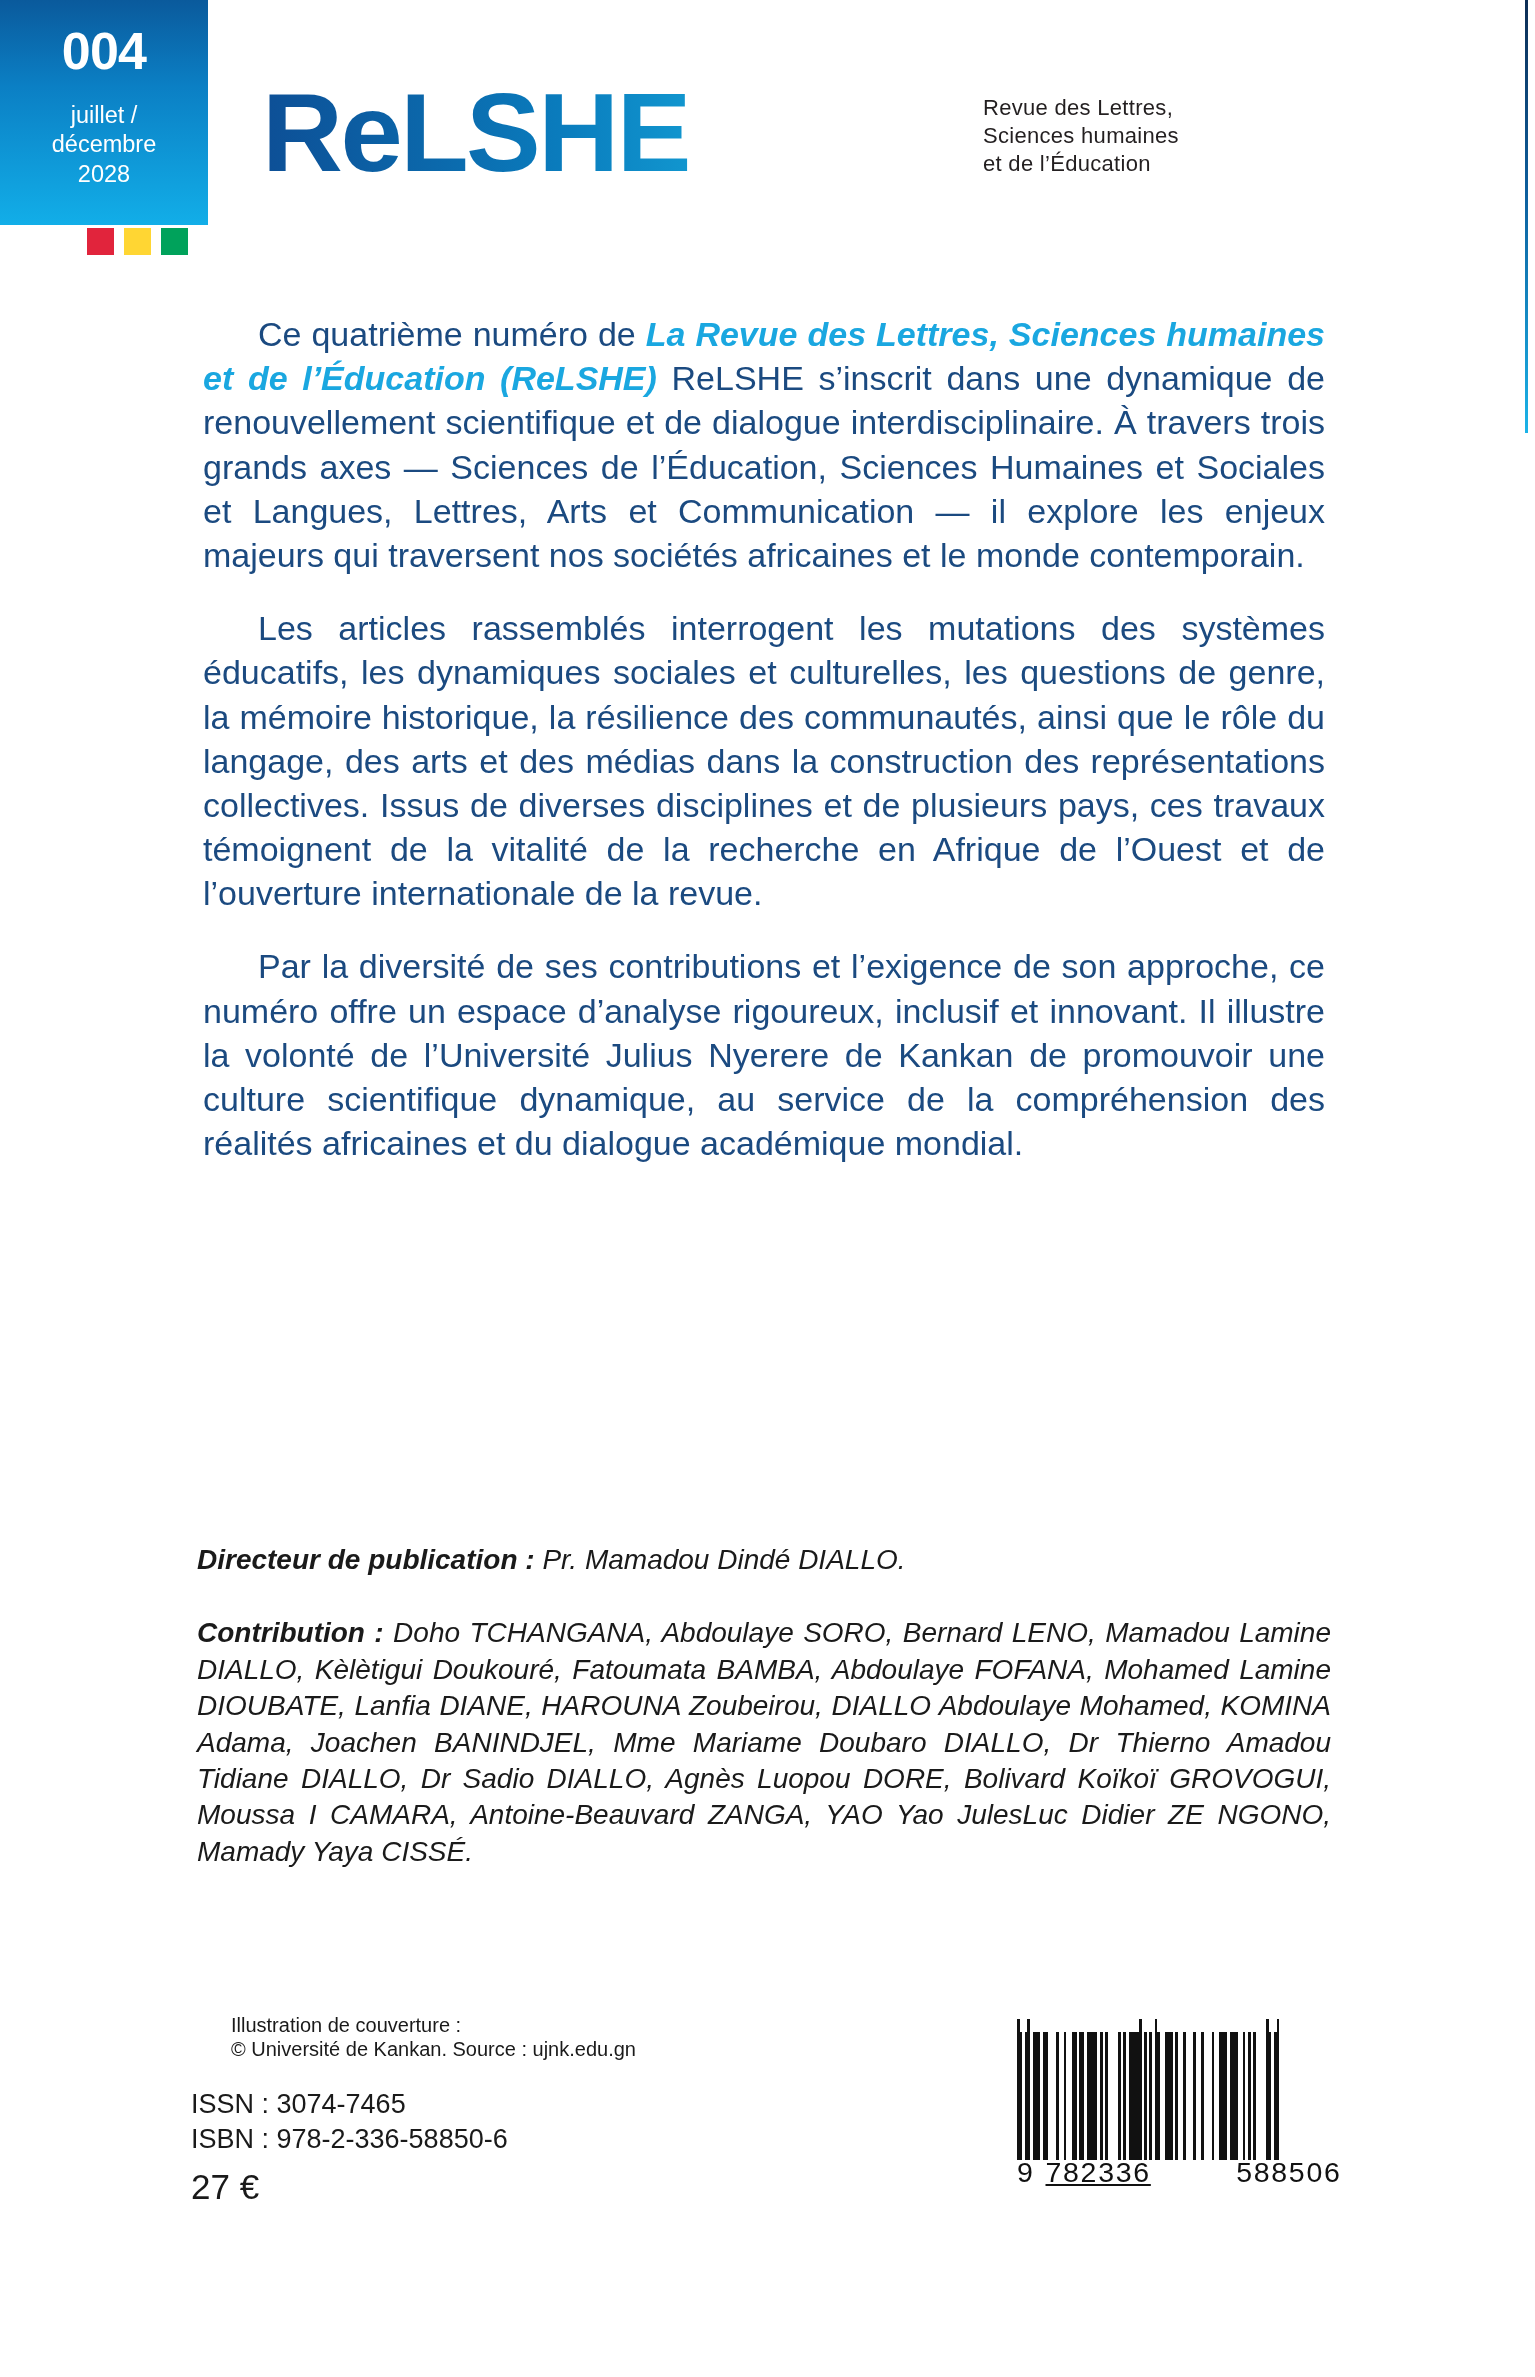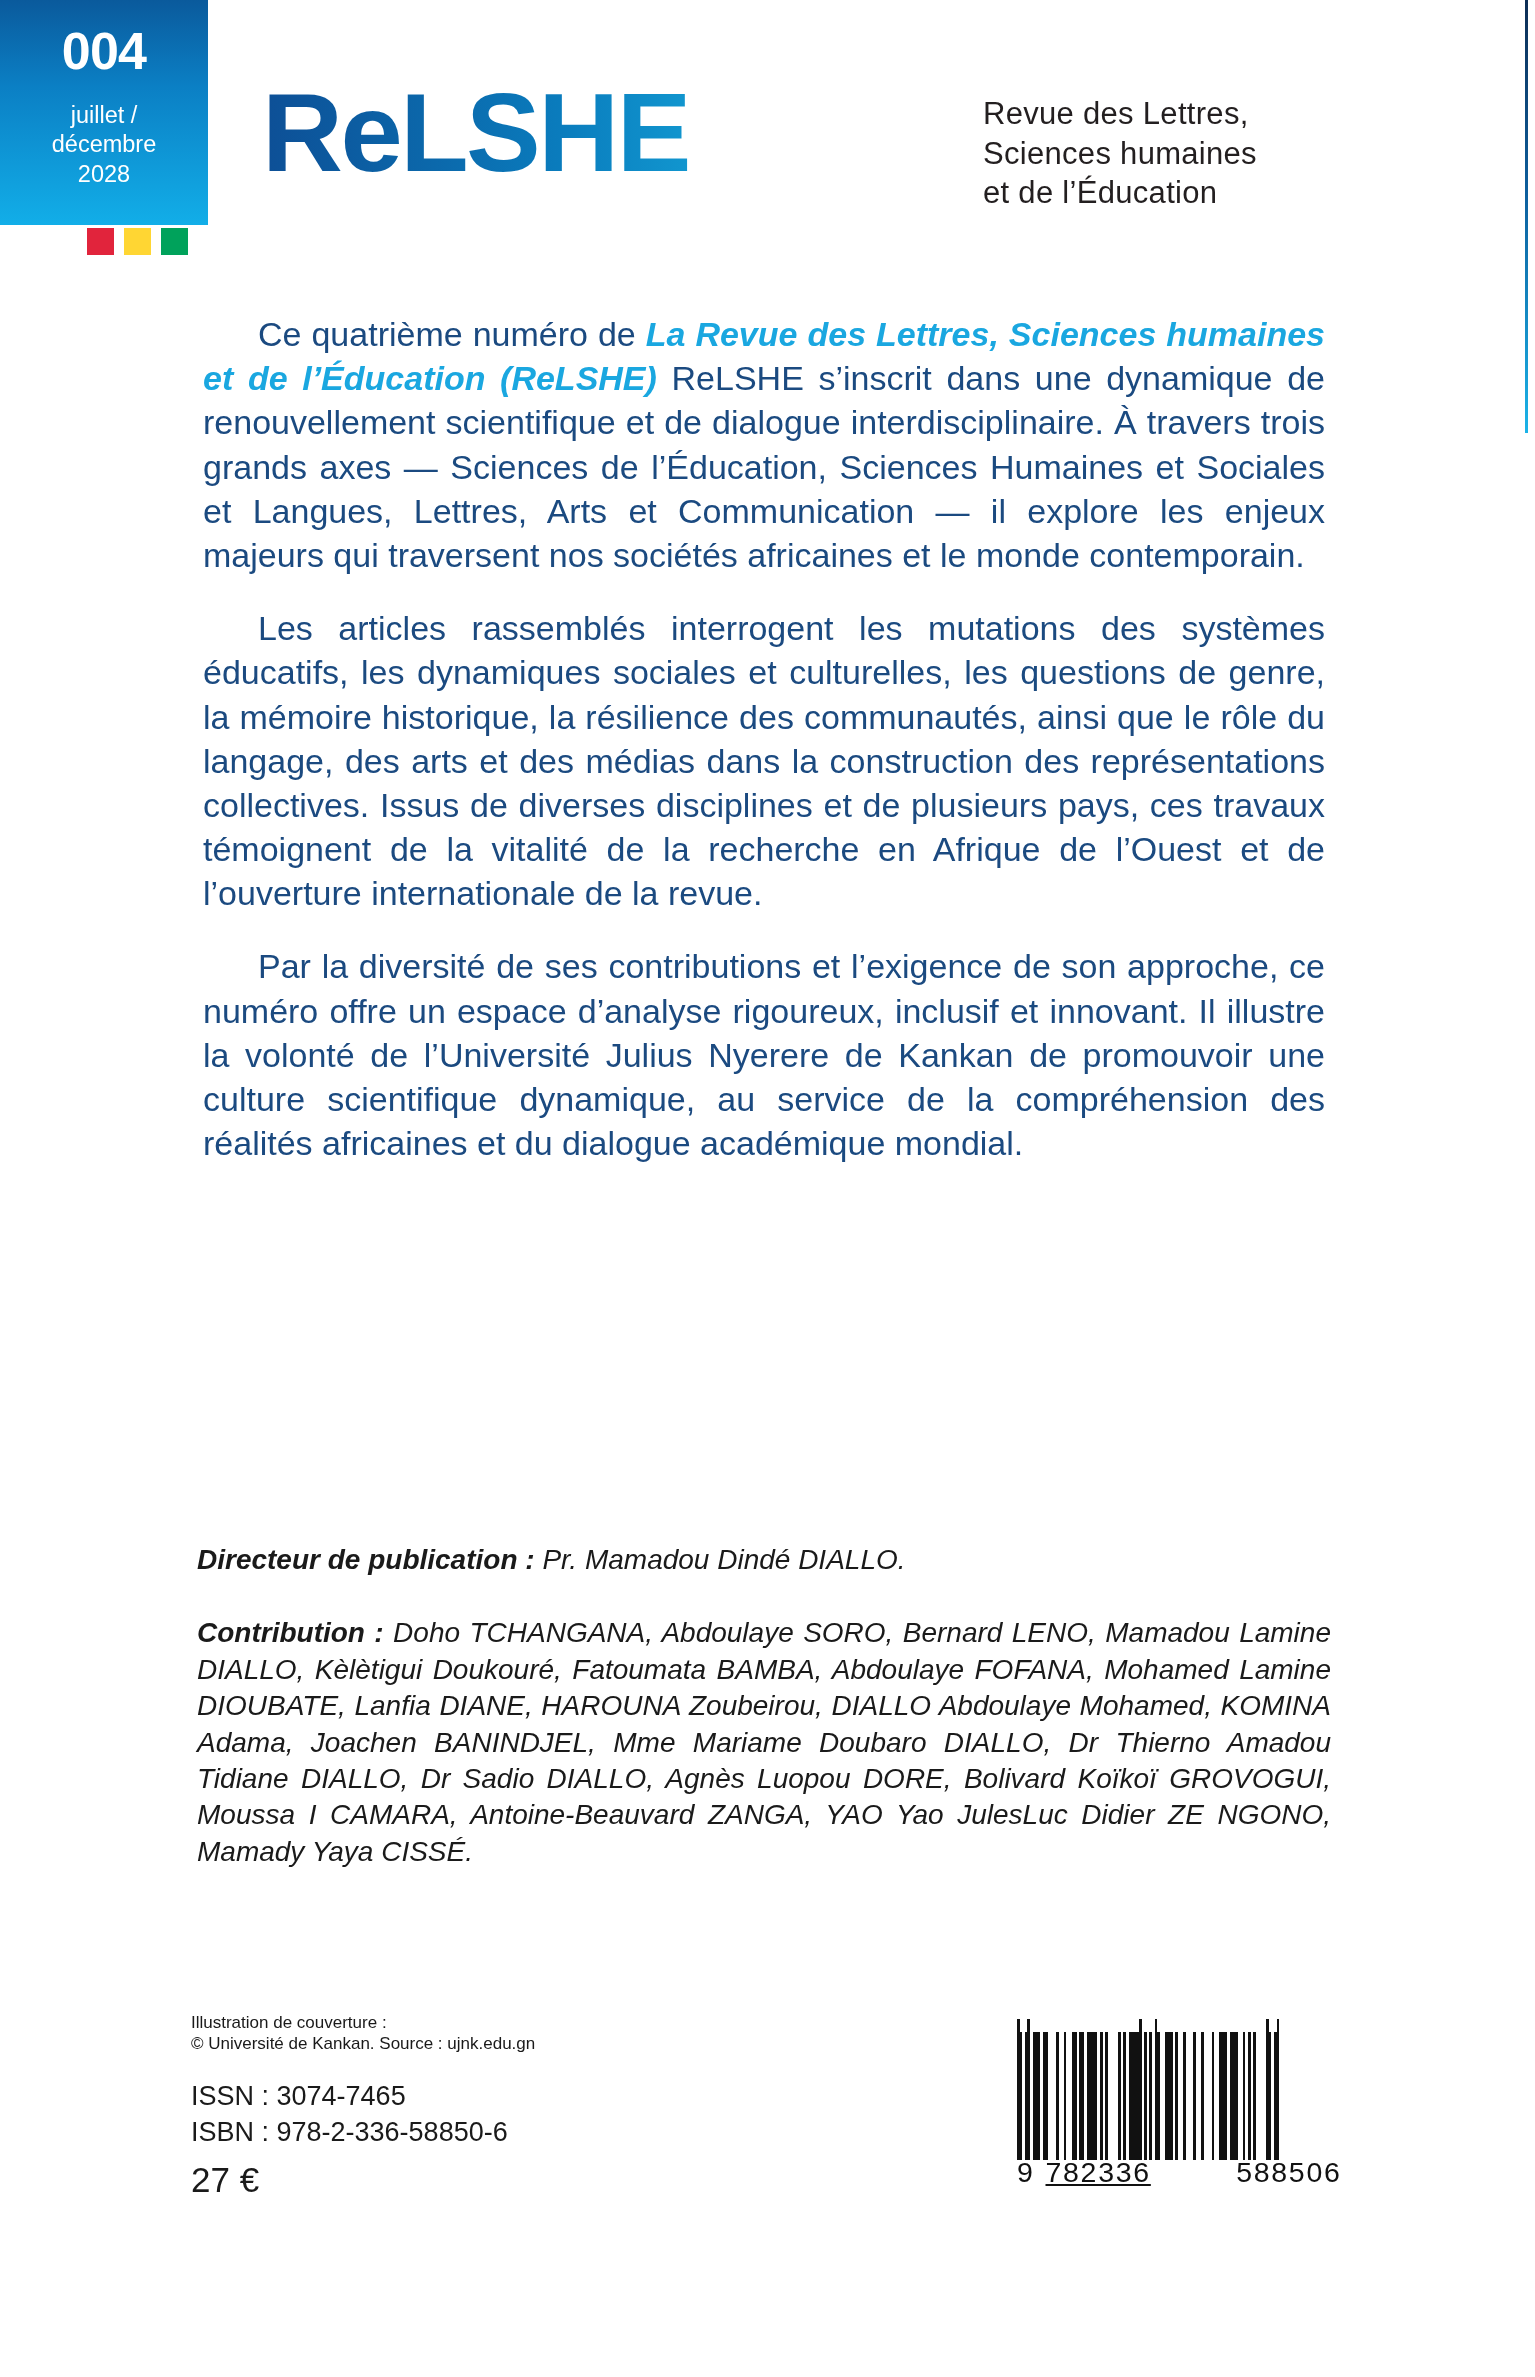--- a/index.html
+++ b/index.html
@@ -76,21 +76,21 @@
     -webkit-background-clip: text;
     background-clip: text;
     color: transparent;
     -webkit-text-fill-color: transparent;
   }
 
   #logo-subtitle {
     position: absolute;
     top: 94px;
     left: 983px;
-    font-size: 31px;
+    font-size: 22px;
     line-height: 1.28;
     color: #231f20;
     font-weight: 400;
     letter-spacing: 0.3px;
   }
 
   #edge-rule {
     position: absolute;
     top: 0;
     left: 1525px;
@@ -153,22 +153,23 @@
     height: 268px;
   }
   #footer-left {
     position: absolute;
     top: 0;
     left: 0;
     width: 654px;
     color: #1a1a1a;
   }
   .illus-line {
-    font-size: 17px;
+    font-size: 20px;
     line-height: 1.22;
+    margin-left: 40px;
   }
   #identifiers {
     margin-top: 25px;
   }
   .ident-line {
     font-size: 27px;
     line-height: 1.32;
   }
   #price {
     font-size: 35px;

